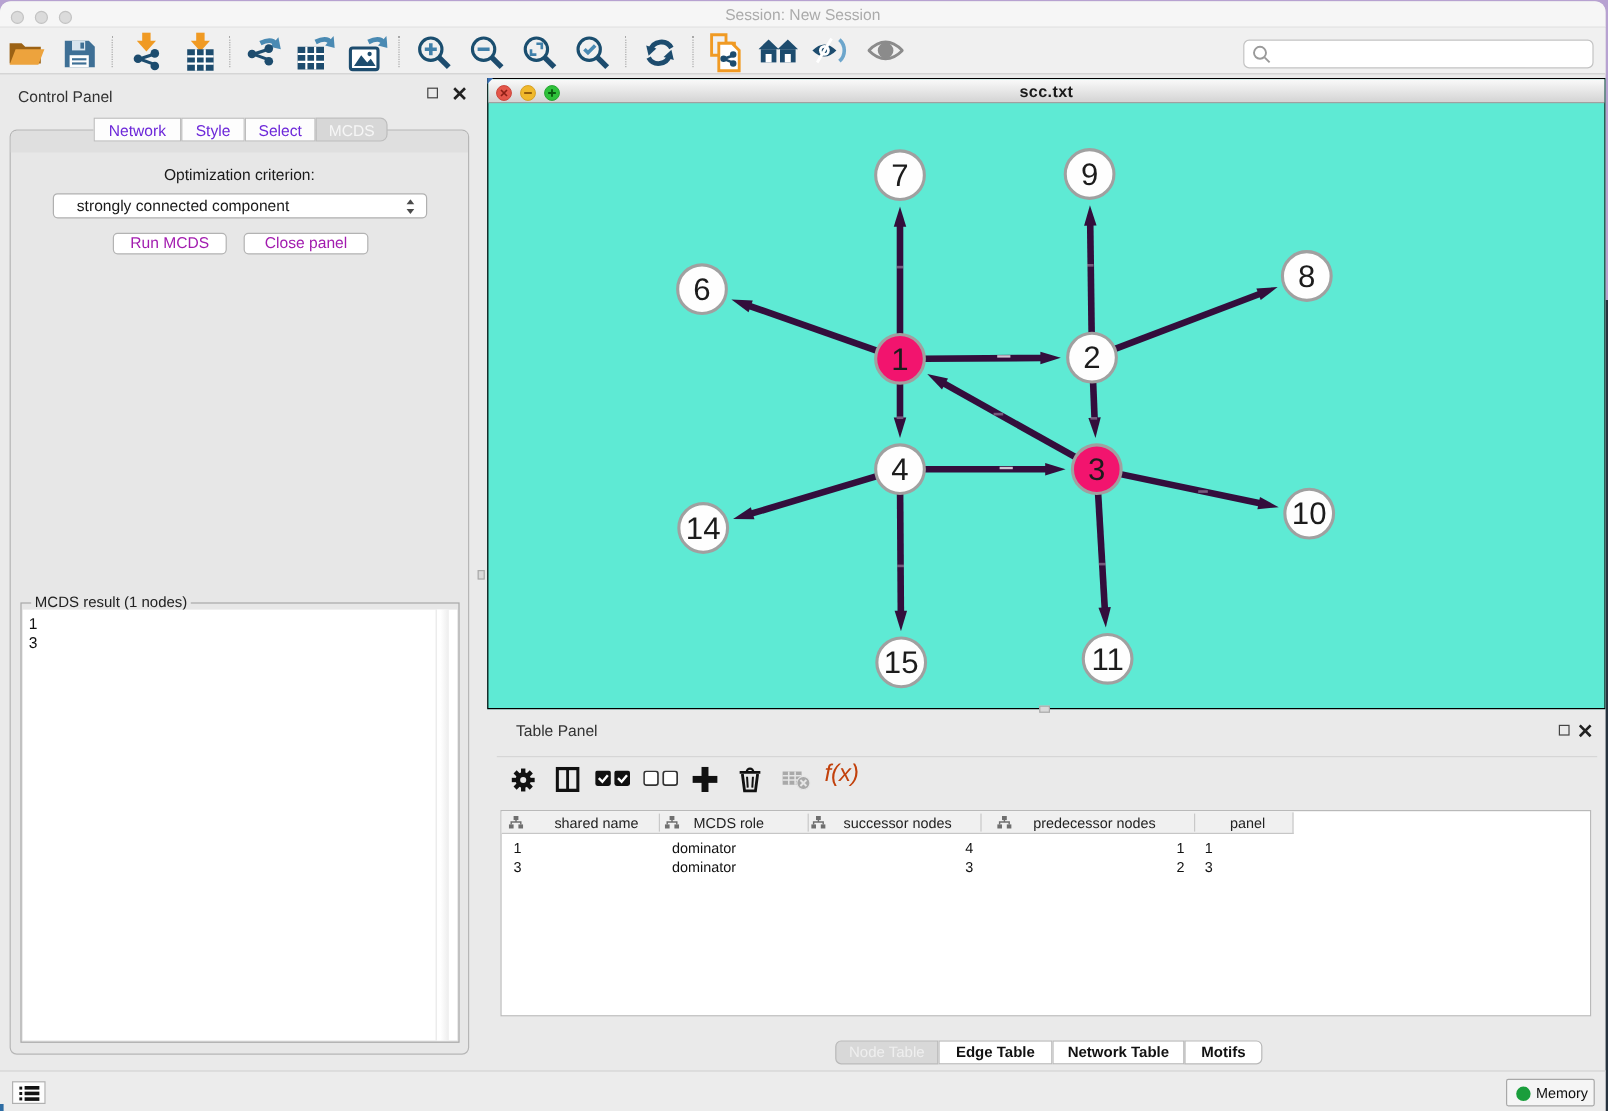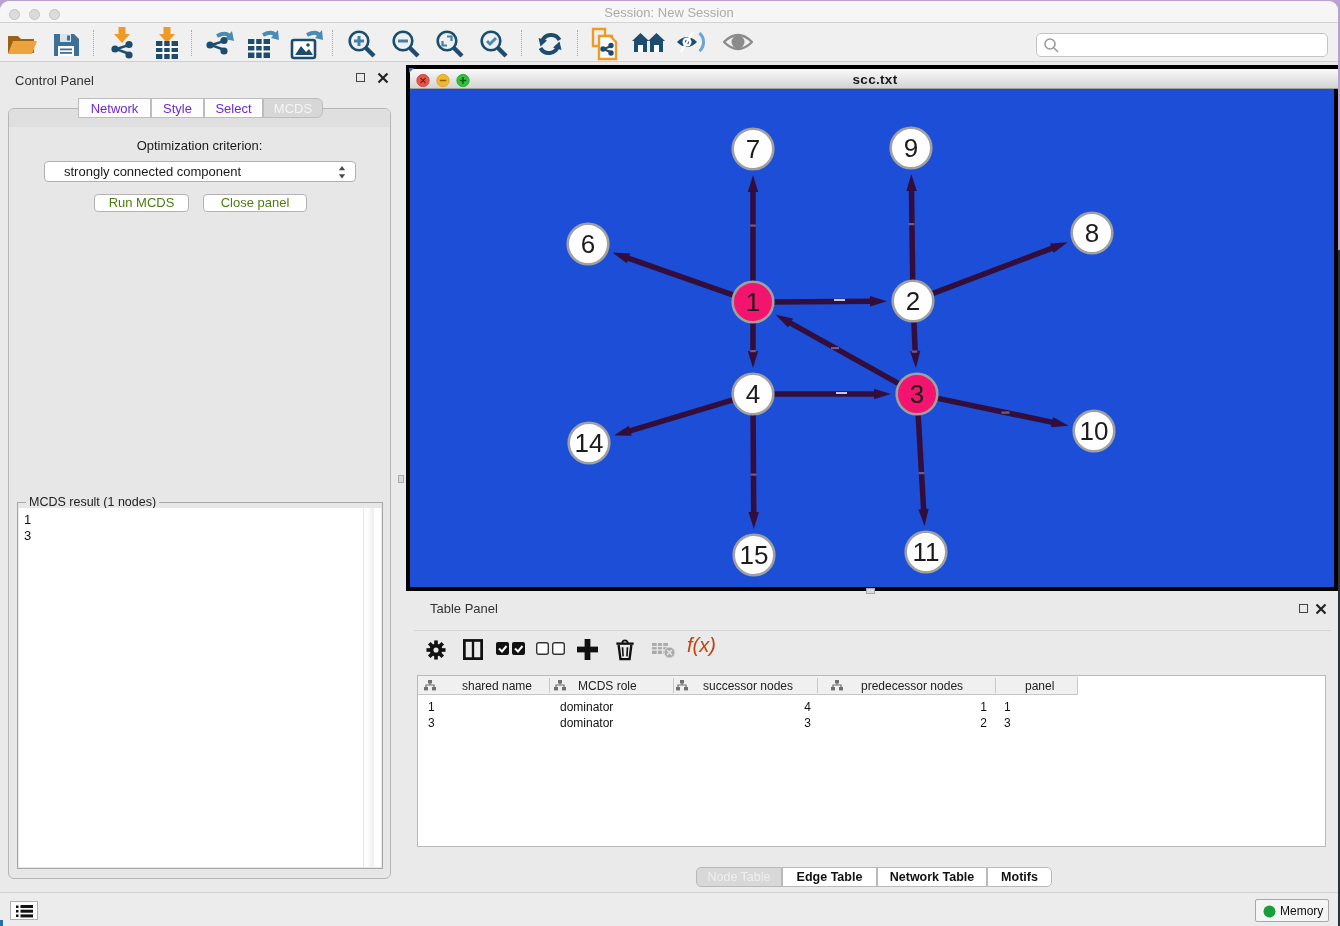--- a/index.html
+++ b/index.html
@@ -18,29 +18,29 @@
 
 #cphead{left:0;top:61px;width:399px;height:36px}
 #cphead .t{position:absolute;left:15px;top:11px;font-size:13px;color:#333}
 .sqicon{position:absolute;width:9px;height:9px;border:1.5px solid #444}
 #cptabpane{left:8px;top:107px;width:383px;height:771px;background:#e7e7e7;border:1px solid #b6b6b6;border-radius:6px}
 #cpband{left:9px;top:108px;width:381px;height:18px;background:#dfdfdf;border-radius:5px 5px 0 0}
 .tab{position:absolute;top:97px;height:20px;background:#fdfdfd;border:1px solid #bdbdbd;font-size:13px;color:#6d28d9;text-align:center;line-height:19px}
 #tabmcds{background:#d7d7d7;color:#f6f6f6;border-radius:0 6px 6px 0}
 #optlabel{left:8px;top:137px;width:383px;text-align:center;font-size:13px;color:#1a1a1a}
 #dropdown{left:44px;top:160px;width:312px;height:21px;background:#fff;border:1px solid #b0b0b0;border-radius:4px;font-size:13px;color:#1a1a1a;line-height:19px;padding-left:19px}
-.btn{position:absolute;top:193px;height:18px;background:#fff;border:1px solid #b3b3b3;border-radius:4px;font-size:13px;color:#4d7c0f;text-align:center;line-height:16px}
+.btn{position:absolute;top:193px;height:18px;background:#fff;border:1px solid #b3b3b3;border-radius:4px;font-size:13px;color:#a21caf;text-align:center;line-height:16px}
 #fieldset{left:17px;top:501px;width:366px;height:367px;border:1px solid #a8a8a8}
 #fslegend{position:absolute;left:8px;top:-8px;background:#e7e7e7;padding:0 3px;font-size:12.5px;color:#222}
 #fsinner{position:absolute;left:1px;top:5px;width:362px;height:359px;background:#fff}
 #fstext{position:absolute;left:5px;top:4px;font-size:13px;color:#111;line-height:16px}
 #fsscroll{position:absolute;left:344px;top:0;width:11px;height:359px;background:linear-gradient(90deg,#fff 30%,#ededed);border-left:1px solid #e8e8e8}
 #sphandle{left:398px;top:474px;width:6px;height:8px;background:#d9d9d9;border:1px solid #aaa}
 
-#netwin{left:406px;top:64px;width:932px;height:526px;background:#1d4ed8;border:4px solid #000000}
+#netwin{left:406px;top:64px;width:932px;height:526px;background:#5eead4;border:1px solid #000000}
 #nettitle{position:absolute;left:0;top:0;width:930px;height:20px;background:linear-gradient(#fafafa,#d4d4d4);border-bottom:1px solid #a0a0a0}
 #netname{position:absolute;top:3px;left:0;width:100%;text-align:center;font-size:13.5px;font-weight:bold;letter-spacing:.3px;color:#1a1a1a}
 #graph{position:absolute;left:-1px;top:20px}
 #bhandle{left:866px;top:587px;width:9px;height:6px;background:#d9d9d9;border:1px solid #aaa}
 
 #tphead{left:414px;top:593px;width:917px;height:37px;border-bottom:1px solid #d6d6d6}
 #tphead .t{position:absolute;left:16px;top:7px;font-size:13px;color:#333}
 #tptoolbar{left:414px;top:631px;width:917px;height:43px}
 #tbl{left:417px;top:674px;width:909px;height:172px;background:#fff;border:1px solid #b9b9b9}
 #tblhead{position:absolute;left:0;top:0;width:660px;height:19px;background:#f0f0f0;border-bottom:1px solid #c6c6c6}

